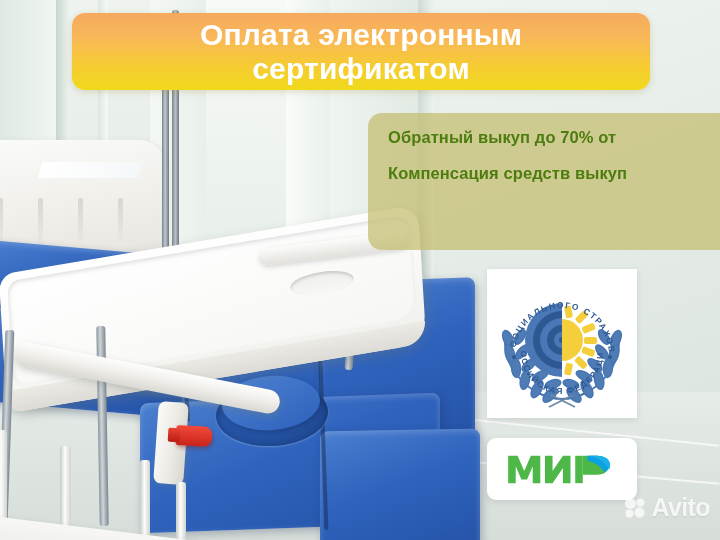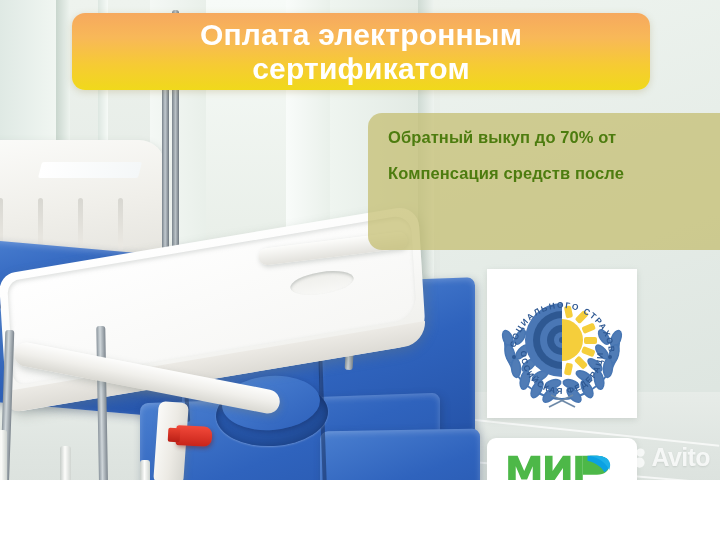--- a/index.html
+++ b/index.html
@@ -3,21 +3,21 @@
 <meta charset="utf-8">
 <style>
   html, body {
     margin: 0;
     padding: 0;
     background: #ffffff;
   }
   #stage {
     position: relative;
     width: 720px;
-    height: 480px;
+    height: 540px;
     overflow: hidden;
     font-family: "Liberation Sans", sans-serif;
     background: #e9efe9;
     user-select: none;
   }
 
   
   .bg-room {
     position: absolute;
     inset: 0;
@@ -279,21 +279,21 @@
     box-shadow: 0 2px 6px rgba(120,130,125,0.22);
     display: flex;
     align-items: center;
     justify-content: center;
   }
   .mir-logo { width: 112px; height: 34px; }
 
   
   .avito-wm {
     position: absolute;
-    right: 10px; bottom: 8px;
+    right: 10px; bottom: 18px;
     display: flex;
     align-items: center;
     gap: 5px;
     opacity: 0.82;
   }
   .avito-dots { width: 22px; height: 22px; }
   .avito-text {
     color: rgba(255,255,255,0.92);
     font-size: 25px;
     font-weight: bold;
@@ -377,21 +377,21 @@
     <div class="banner-line">Оплата электронным</div>
     <div class="banner-line">сертификатом</div>
   </div>
 
   <div class="benefits">
     <div>
       <div class="benefit-text">Обратный выкуп до 70% от</div>
     </div>
     <div class="benefit-gap"></div>
     <div>
-      <div class="benefit-text">Компенсация средств после</div>
+      <div class="benefit-text">Компенсация средств выкуп</div>
     </div>
   </div>
 
   <div class="fss-card">
     <svg class="fss-emblem" viewBox="0 0 142 138">
       <defs>
         <path id="arcTop" d="M 24,80 A 47,47 0 0 1 118,80" fill="none"></path>
         <path id="arcBot" d="M 30,78 A 41,41 0 0 0 112,78" fill="none"></path>
       </defs>
 

